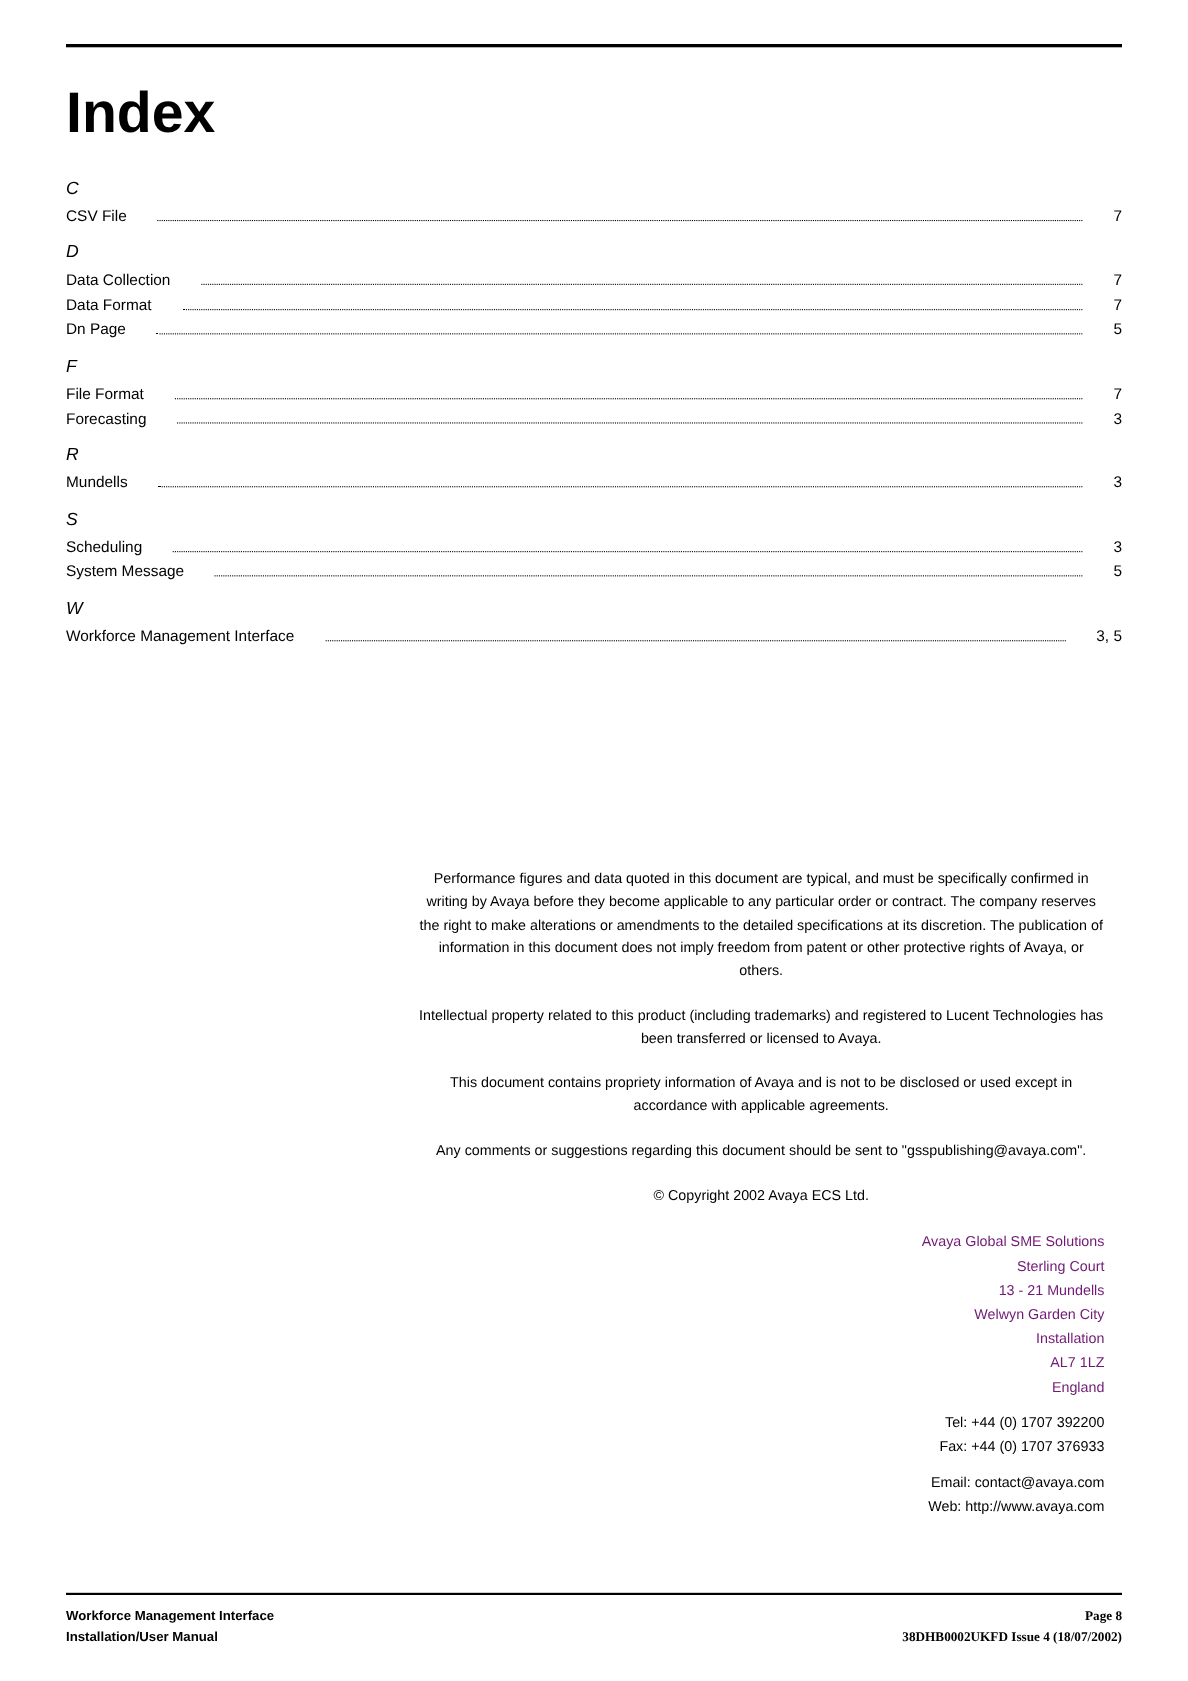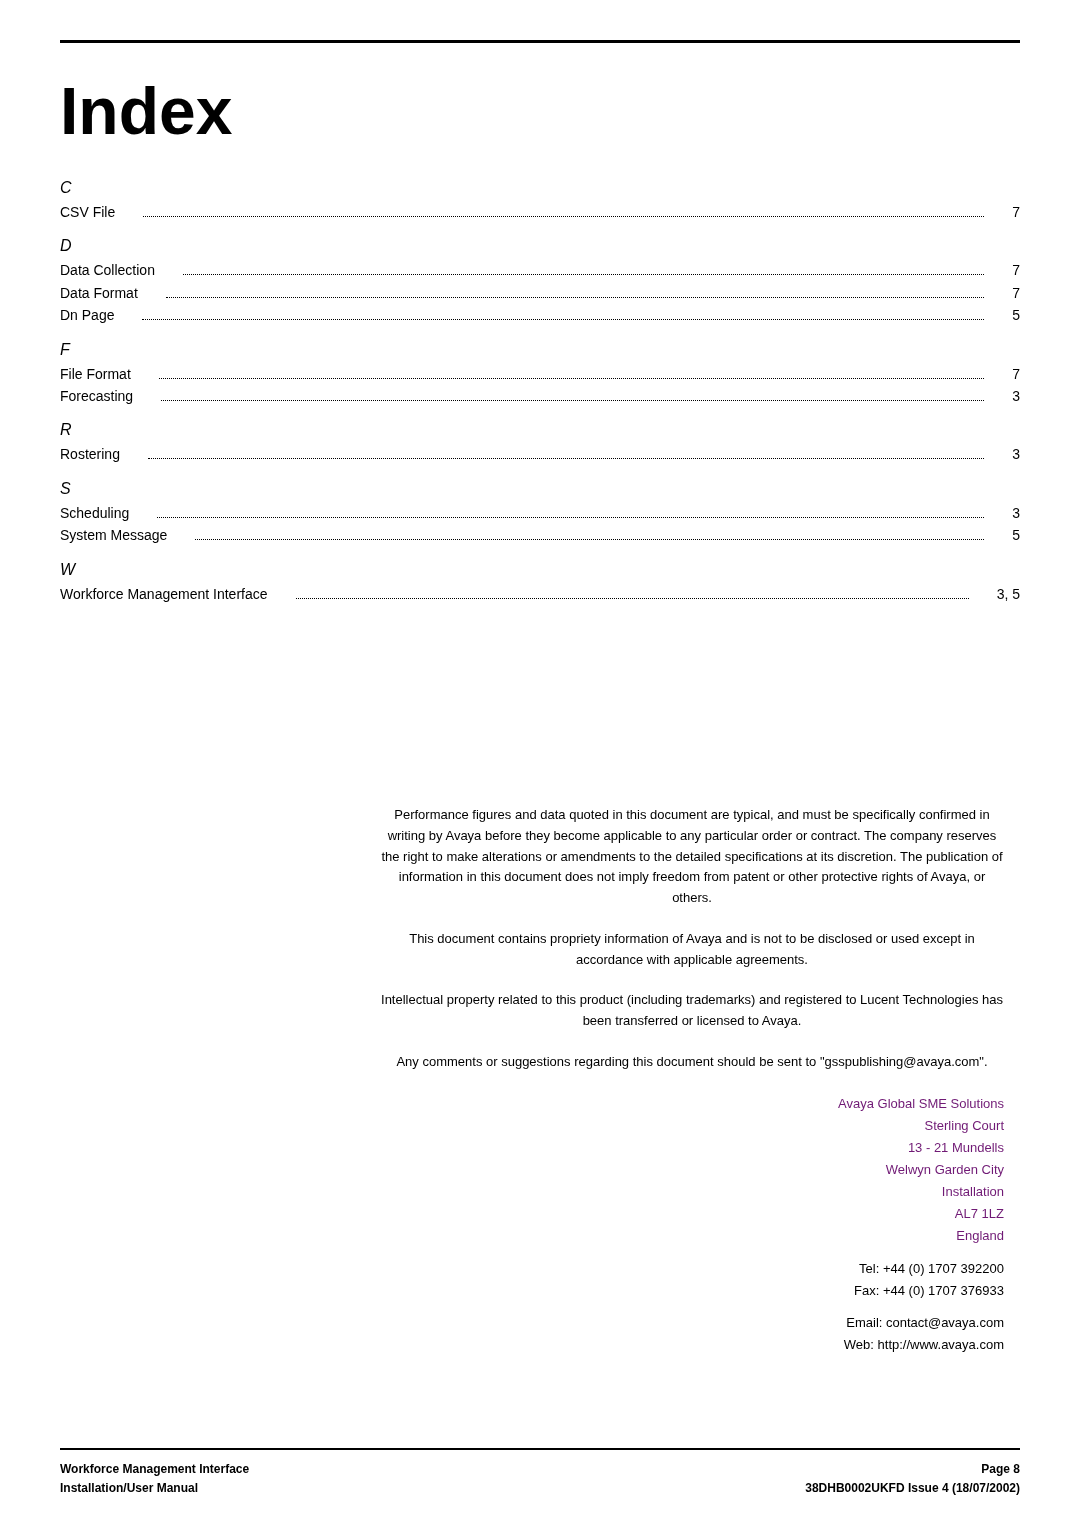--- a/index.html
+++ b/index.html
@@ -25,21 +25,21 @@
     }
 
     .top-border {
       width: 100%;
       height: 3px;
       background: #000000;
       margin-bottom: 30px;
     }
 
     .page-title {
-      font-size: 66px;
+      font-size: 52px;
       font-weight: bold;
       color: #000000;
       margin-bottom: 30px;
       font-family: Arial, Helvetica, sans-serif;
     }
 
     .index-section {
       margin-bottom: 10px;
     }
 
@@ -104,20 +104,21 @@
       color: #000000;
       line-height: 1.6;
     }
 
     .footer-right {
       font-size: 12px;
       font-weight: bold;
       color: #000000;
       text-align: right;
       line-height: 1.6;
+      font-family: Liberation Serif, serif;
     }
 
     .disclaimer-section {
       margin-top: 200px;
       margin-left: 320px;
       margin-right: 16px;
       text-align: center;
       font-size: 13px;
       color: #000000;
       line-height: 1.6;
@@ -188,21 +189,21 @@
         </div>
         <div class="index-entry">
           <span class="entry-label">Forecasting</span>
           <span class="entry-dots"></span>
           <span class="entry-page">3</span>
         </div>
       </div>
       <div class="index-section">
         <div class="section-letter">R</div>
         <div class="index-entry">
-          <span class="entry-label">Rostering</span>
+          <span class="entry-label">Mundells</span>
           <span class="entry-dots"></span>
           <span class="entry-page">3</span>
         </div>
       </div>
       <div class="index-section">
         <div class="section-letter">S</div>
         <div class="index-entry">
           <span class="entry-label">Scheduling</span>
           <span class="entry-dots"></span>
           <span class="entry-page">3</span>
@@ -221,27 +222,30 @@
           <span class="entry-page">3, 5</span>
         </div>
       </div>
     </div>
 
   <div class="disclaimer-section">
     <div class="disclaimer-block">
       <span>Performance figures and data quoted in this document are typical, and must be specifically confirmed in writing by Avaya before they become applicable to any particular order or contract. The company reserves the right to make alterations or amendments to the detailed specifications at its discretion. The publication of information in this document does not imply freedom from patent or other protective rights of Avaya, or others.</span>
     </div>
     <div class="disclaimer-block">
+      <span>Intellectual property related to this product (including trademarks) and registered to Lucent Technologies has been transferred or licensed to Avaya.</span>
+    </div>
+    <div class="disclaimer-block">
       <span>This document contains propriety information of Avaya and is not to be disclosed or used except in accordance with applicable agreements.</span>
     </div>
     <div class="disclaimer-block">
-      <span>Intellectual property related to this product (including trademarks) and registered to Lucent Technologies has been transferred or licensed to Avaya.</span>
-    </div>
-    <div class="disclaimer-block">
       <span>Any comments or suggestions regarding this document should be sent to "gsspublishing@avaya.com".</span>
+    </div>
+    <div class="disclaimer-block">
+      <span>© Copyright 2002 Avaya ECS Ltd.</span>
     </div>
 
     <div class="address-block">
       <div>Avaya Global SME Solutions</div>
       <div>Sterling Court</div>
       <div>13 - 21 Mundells</div>
       <div>Welwyn Garden City</div>
       <div>Installation</div>
       <div>AL7 1LZ</div>
       <div>England</div>

